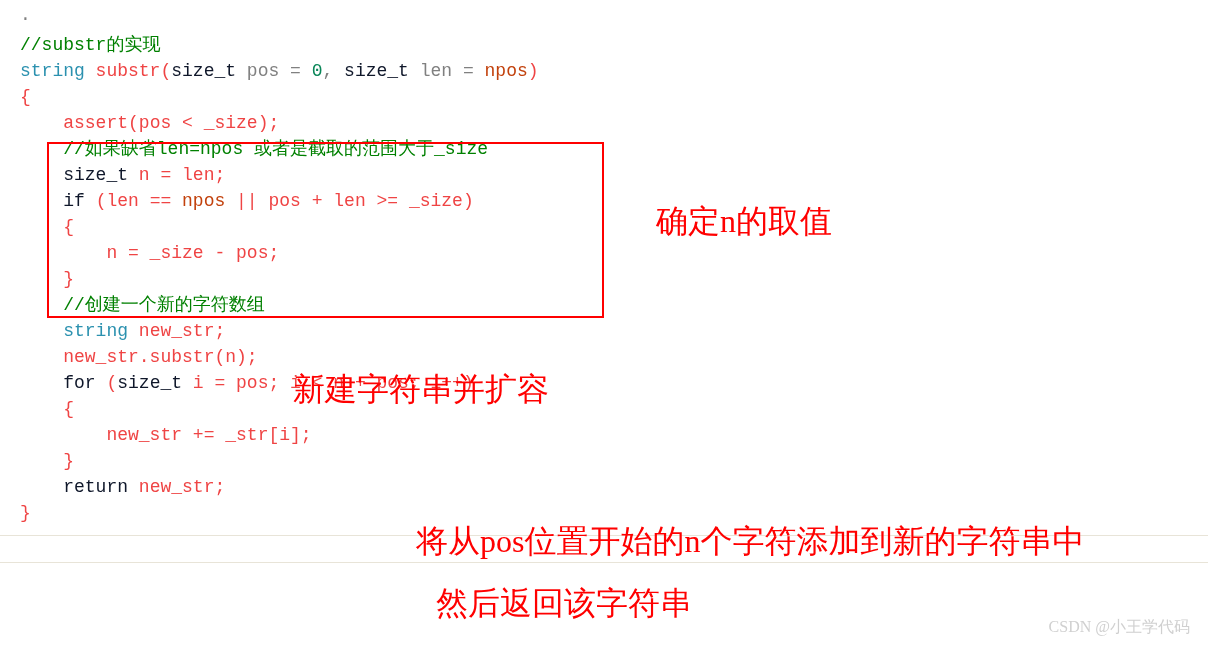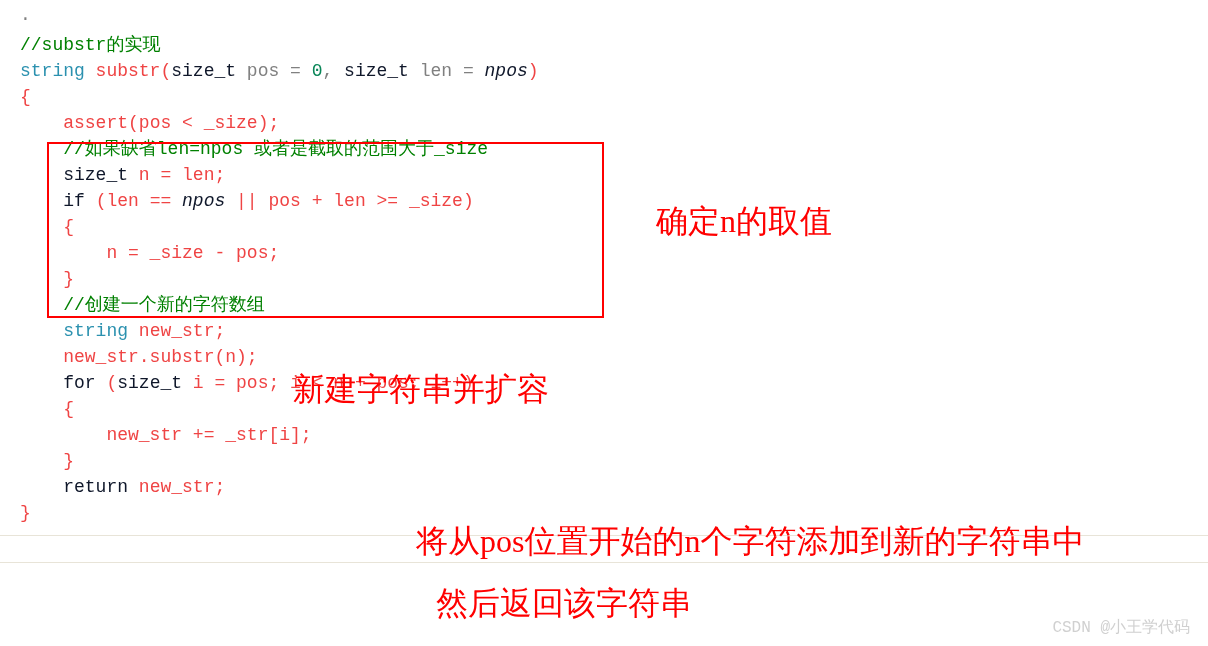--- a/index.html
+++ b/index.html
@@ -21,39 +21,39 @@
     white-space: pre;
     line-height: 26px;
     padding-left: 20px;
   }
   .c-comment { color: #008000; }
   .c-keyword { color: #0f172a; }
   .c-type    { color: #2b91af; }
   .c-gray    { color: #808080; }
   .c-num     { color: #098658; }
   .c-black   { color: #ef4444; }
-  .c-brown   { color: #0f172a; font-style: italic; }
+  .c-brown   { color: #c2410c; }
 
   .red-annot {
     font-family: "SimSun", "Songti SC", serif;
     color: #ff0000;
     font-size: 32px;
     position: absolute;
   }
   .red-box {
     position: absolute;
     border: 2px solid #ff0000;
     background: transparent;
   }
   .watermark {
     position: absolute;
     right: 18px;
     bottom: 8px;
     color: #d0d0d0;
-    font-family: Liberation Mono, monospace;
+    font-family: Liberation Serif, serif;
     font-size: 16px;
   }
   .hl-line {
     position: absolute;
     left: 0;
     right: 0;
     height: 26px;
     border-top: 1px solid #e8e4d8;
     border-bottom: 1px solid #e8e4d8;
     z-index: -1;

